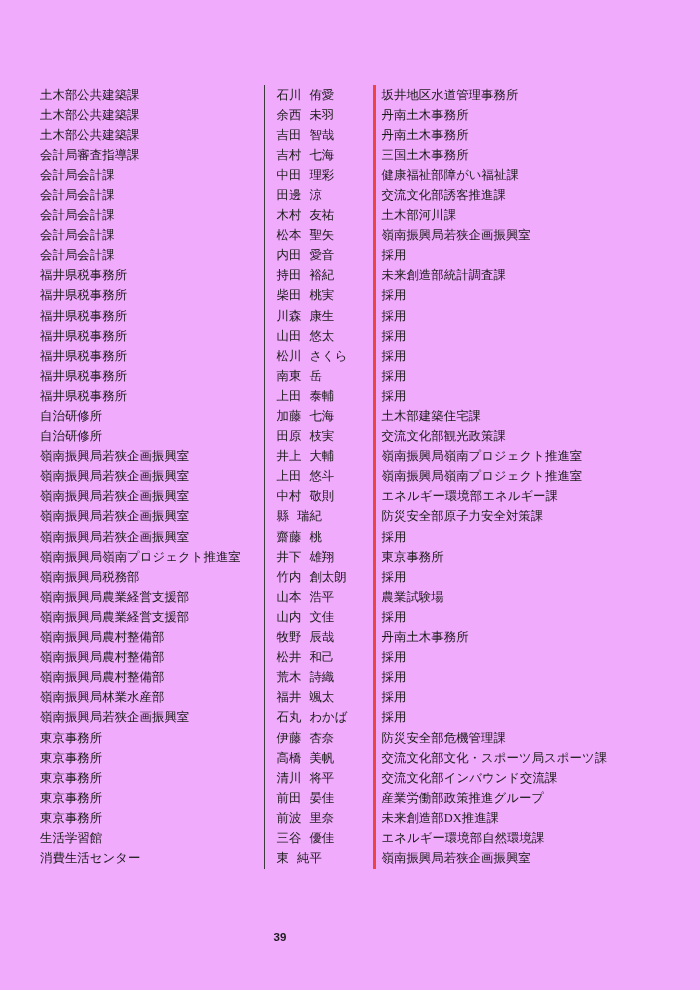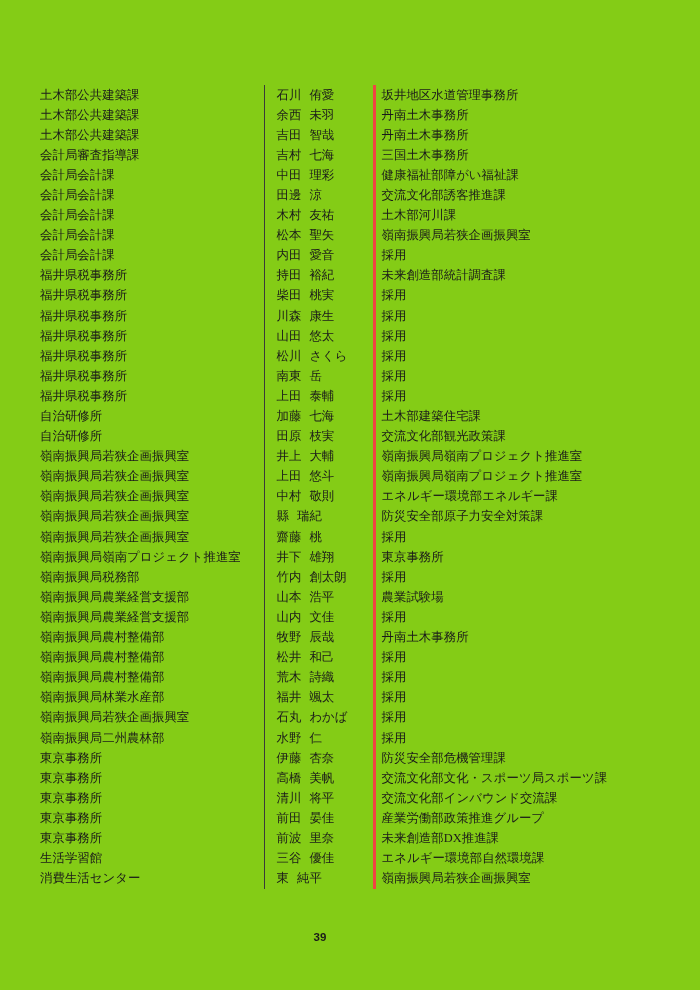--- a/index.html
+++ b/index.html
@@ -15,21 +15,21 @@
     font-family: "Liberation Serif", "DejaVu Serif", serif;
     color: #1a1a1a;
     -webkit-font-smoothing: antialiased;
   }
   .page {
     position: absolute;
     left: 0;
     top: 0;
     width: 700px;
     height: 990px;
-    background: #84cc16;
+    background: #f0abfc;
     overflow: hidden;
   }
   .table-wrap {
     position: absolute;
     left: 38px;
     top: 85px;
     width: 630px;
   }
   table.roster {
     border-collapse: collapse;
@@ -68,21 +68,20 @@
   .page-number {
     position: absolute;
     left: 0;
     top: 931px;
     width: 560px;
     text-align: center;
     font-size: 11.5px;
     font-family: "Liberation Sans", "DejaVu Sans", sans-serif;
     font-weight: bold;
     color: #1a1a1a;
-    padding-left: 40px;
   }
 </style>
 </head>
 <body>
 
 <div class="page">
 
   <div class="table-wrap">
     <table class="roster">
       <colgroup>
@@ -245,25 +244,20 @@
             <td class="dept">嶺南振興局林業水産部</td>
             <td class="name"><span>福井</span><span class="name-sep"></span><span>颯太</span></td>
             <td class="dest">採用</td>
           </tr>
           <tr>
             <td class="dept">嶺南振興局若狭企画振興室</td>
             <td class="name"><span>石丸</span><span class="name-sep"></span><span>わかば</span></td>
             <td class="dest">採用</td>
           </tr>
           <tr>
-            <td class="dept">嶺南振興局二州農林部</td>
-            <td class="name"><span>水野</span><span class="name-sep"></span><span>仁</span></td>
-            <td class="dest">採用</td>
-          </tr>
-          <tr>
             <td class="dept">東京事務所</td>
             <td class="name"><span>伊藤</span><span class="name-sep"></span><span>杏奈</span></td>
             <td class="dest">防災安全部危機管理課</td>
           </tr>
           <tr>
             <td class="dept">東京事務所</td>
             <td class="name"><span>高橋</span><span class="name-sep"></span><span>美帆</span></td>
             <td class="dest">交流文化部文化・スポーツ局スポーツ課</td>
           </tr>
           <tr>

